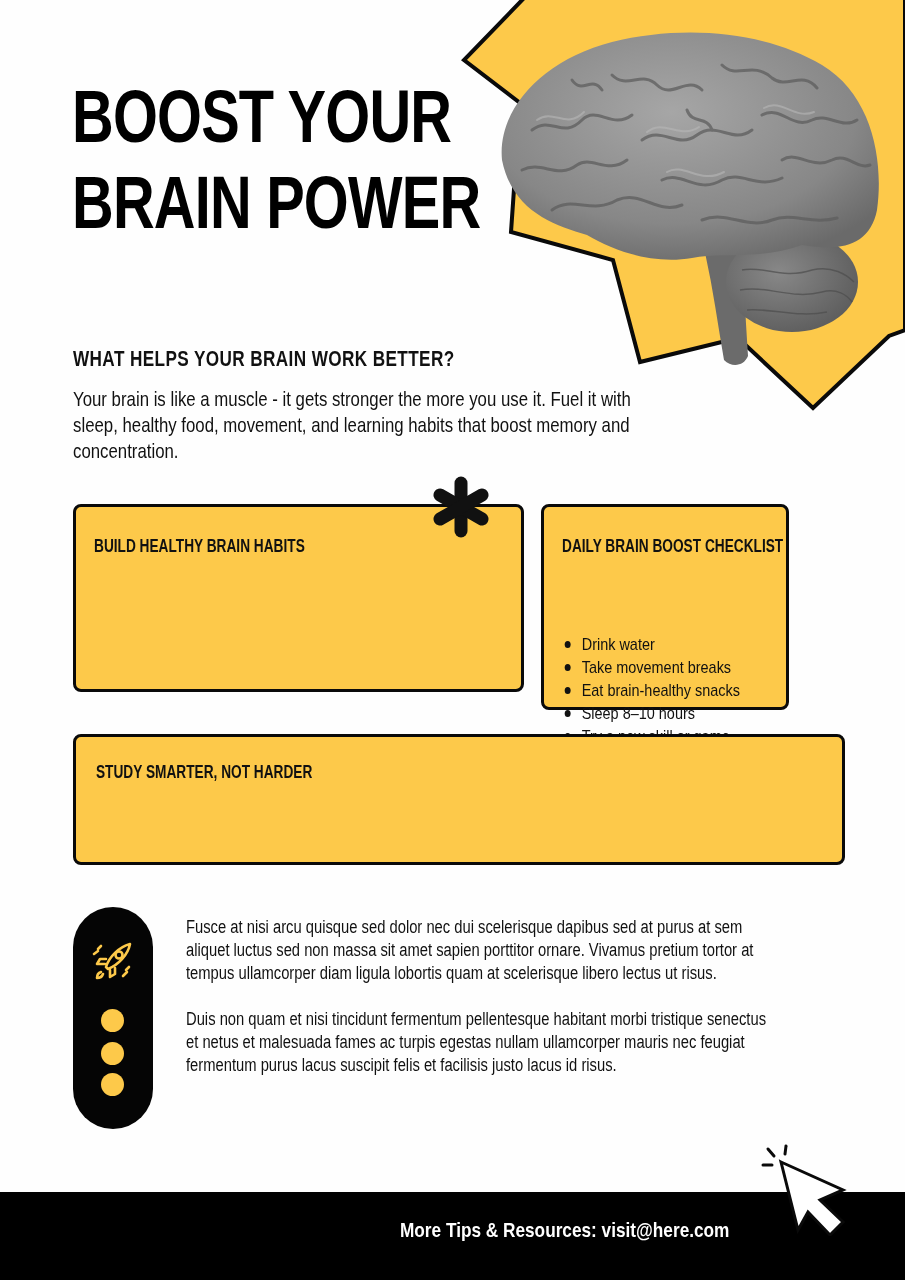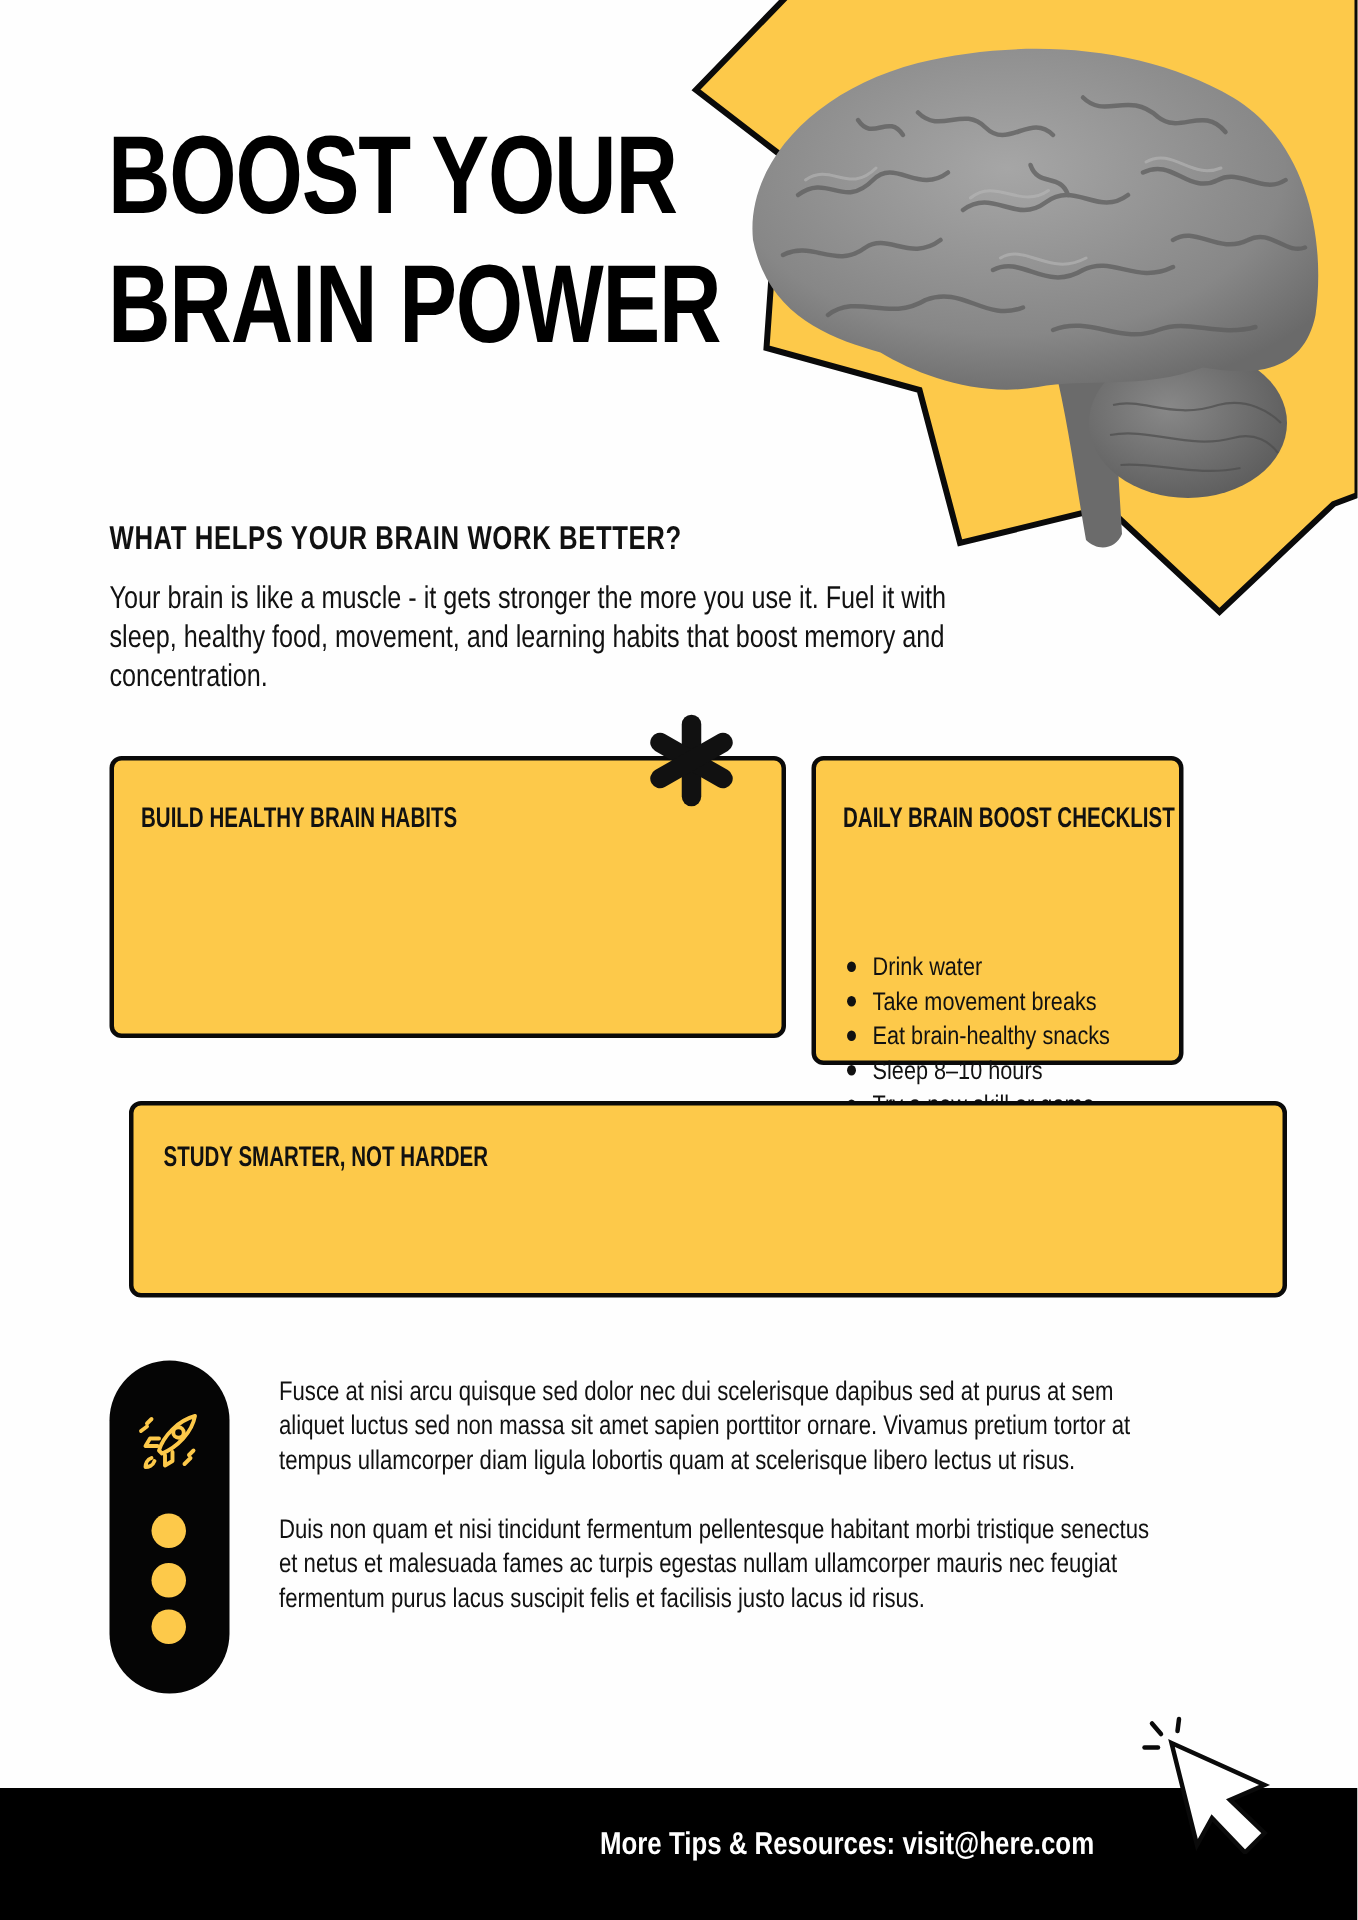--- a/index.html
+++ b/index.html
@@ -63,21 +63,21 @@
     }
 
     #card-habits { left: 73px; top: 504px; width: 451px; height: 188px; }
     #card-habits .card-title { top: 28px; }
     #card-habits ul { left: 19px; top: 69px; }
 
     #card-checklist { left: 541px; top: 504px; width: 248px; height: 206px; }
     #card-checklist .card-title { top: 28px; }
     #card-checklist ul { left: 19px; top: 78px; margin-top: 48px; }
 
-    #card-study { left: 86px; top: 734px; width: 772px; height: 131px; }
+    #card-study { left: 73px; top: 734px; width: 772px; height: 131px; }
     #card-study .card-title { top: 24px; left: 20px; }
     #card-study ul { left: 21px; top: 57px; }
 
     #asterisk { position: absolute; left: 430px; top: 476px; width: 62px; height: 62px; }
 
     #side-pill {
       position: absolute; left: 73px; top: 907px; width: 80px; height: 222px;
       background: #050505; border-radius: 40px;
     }
     #rocket { position: absolute; left: 16px; top: 30px; width: 48px; height: 48px; }

